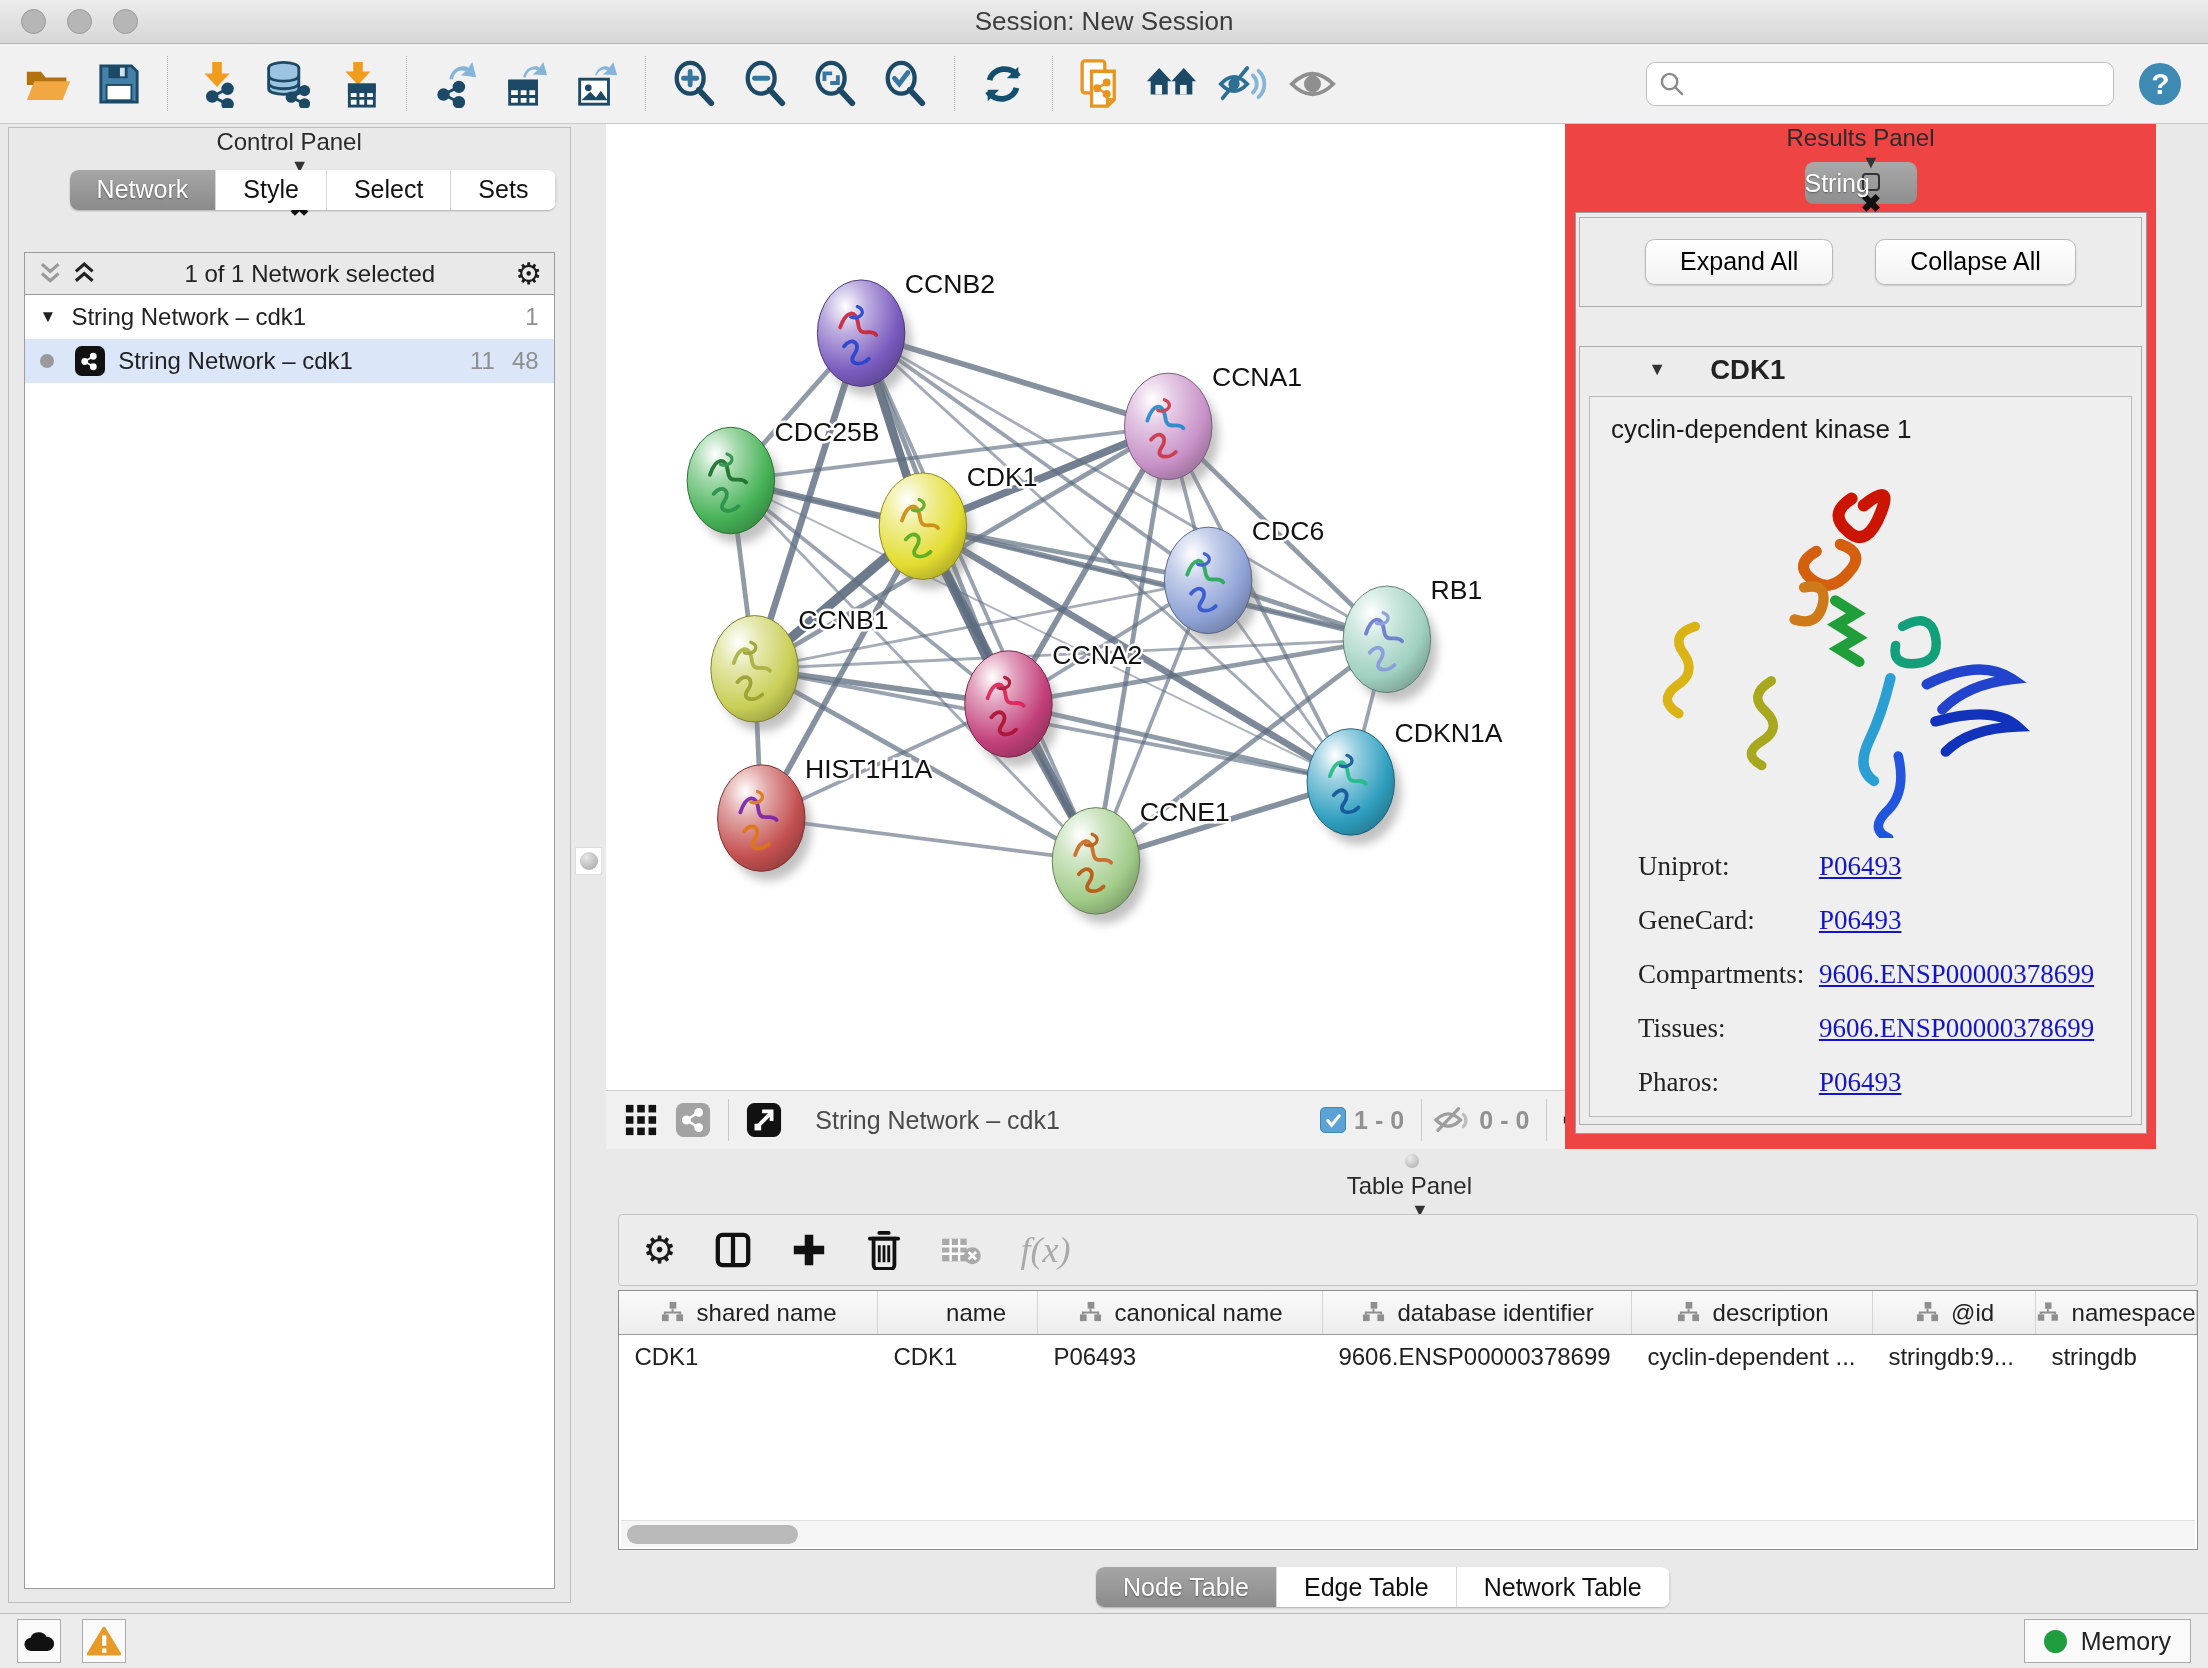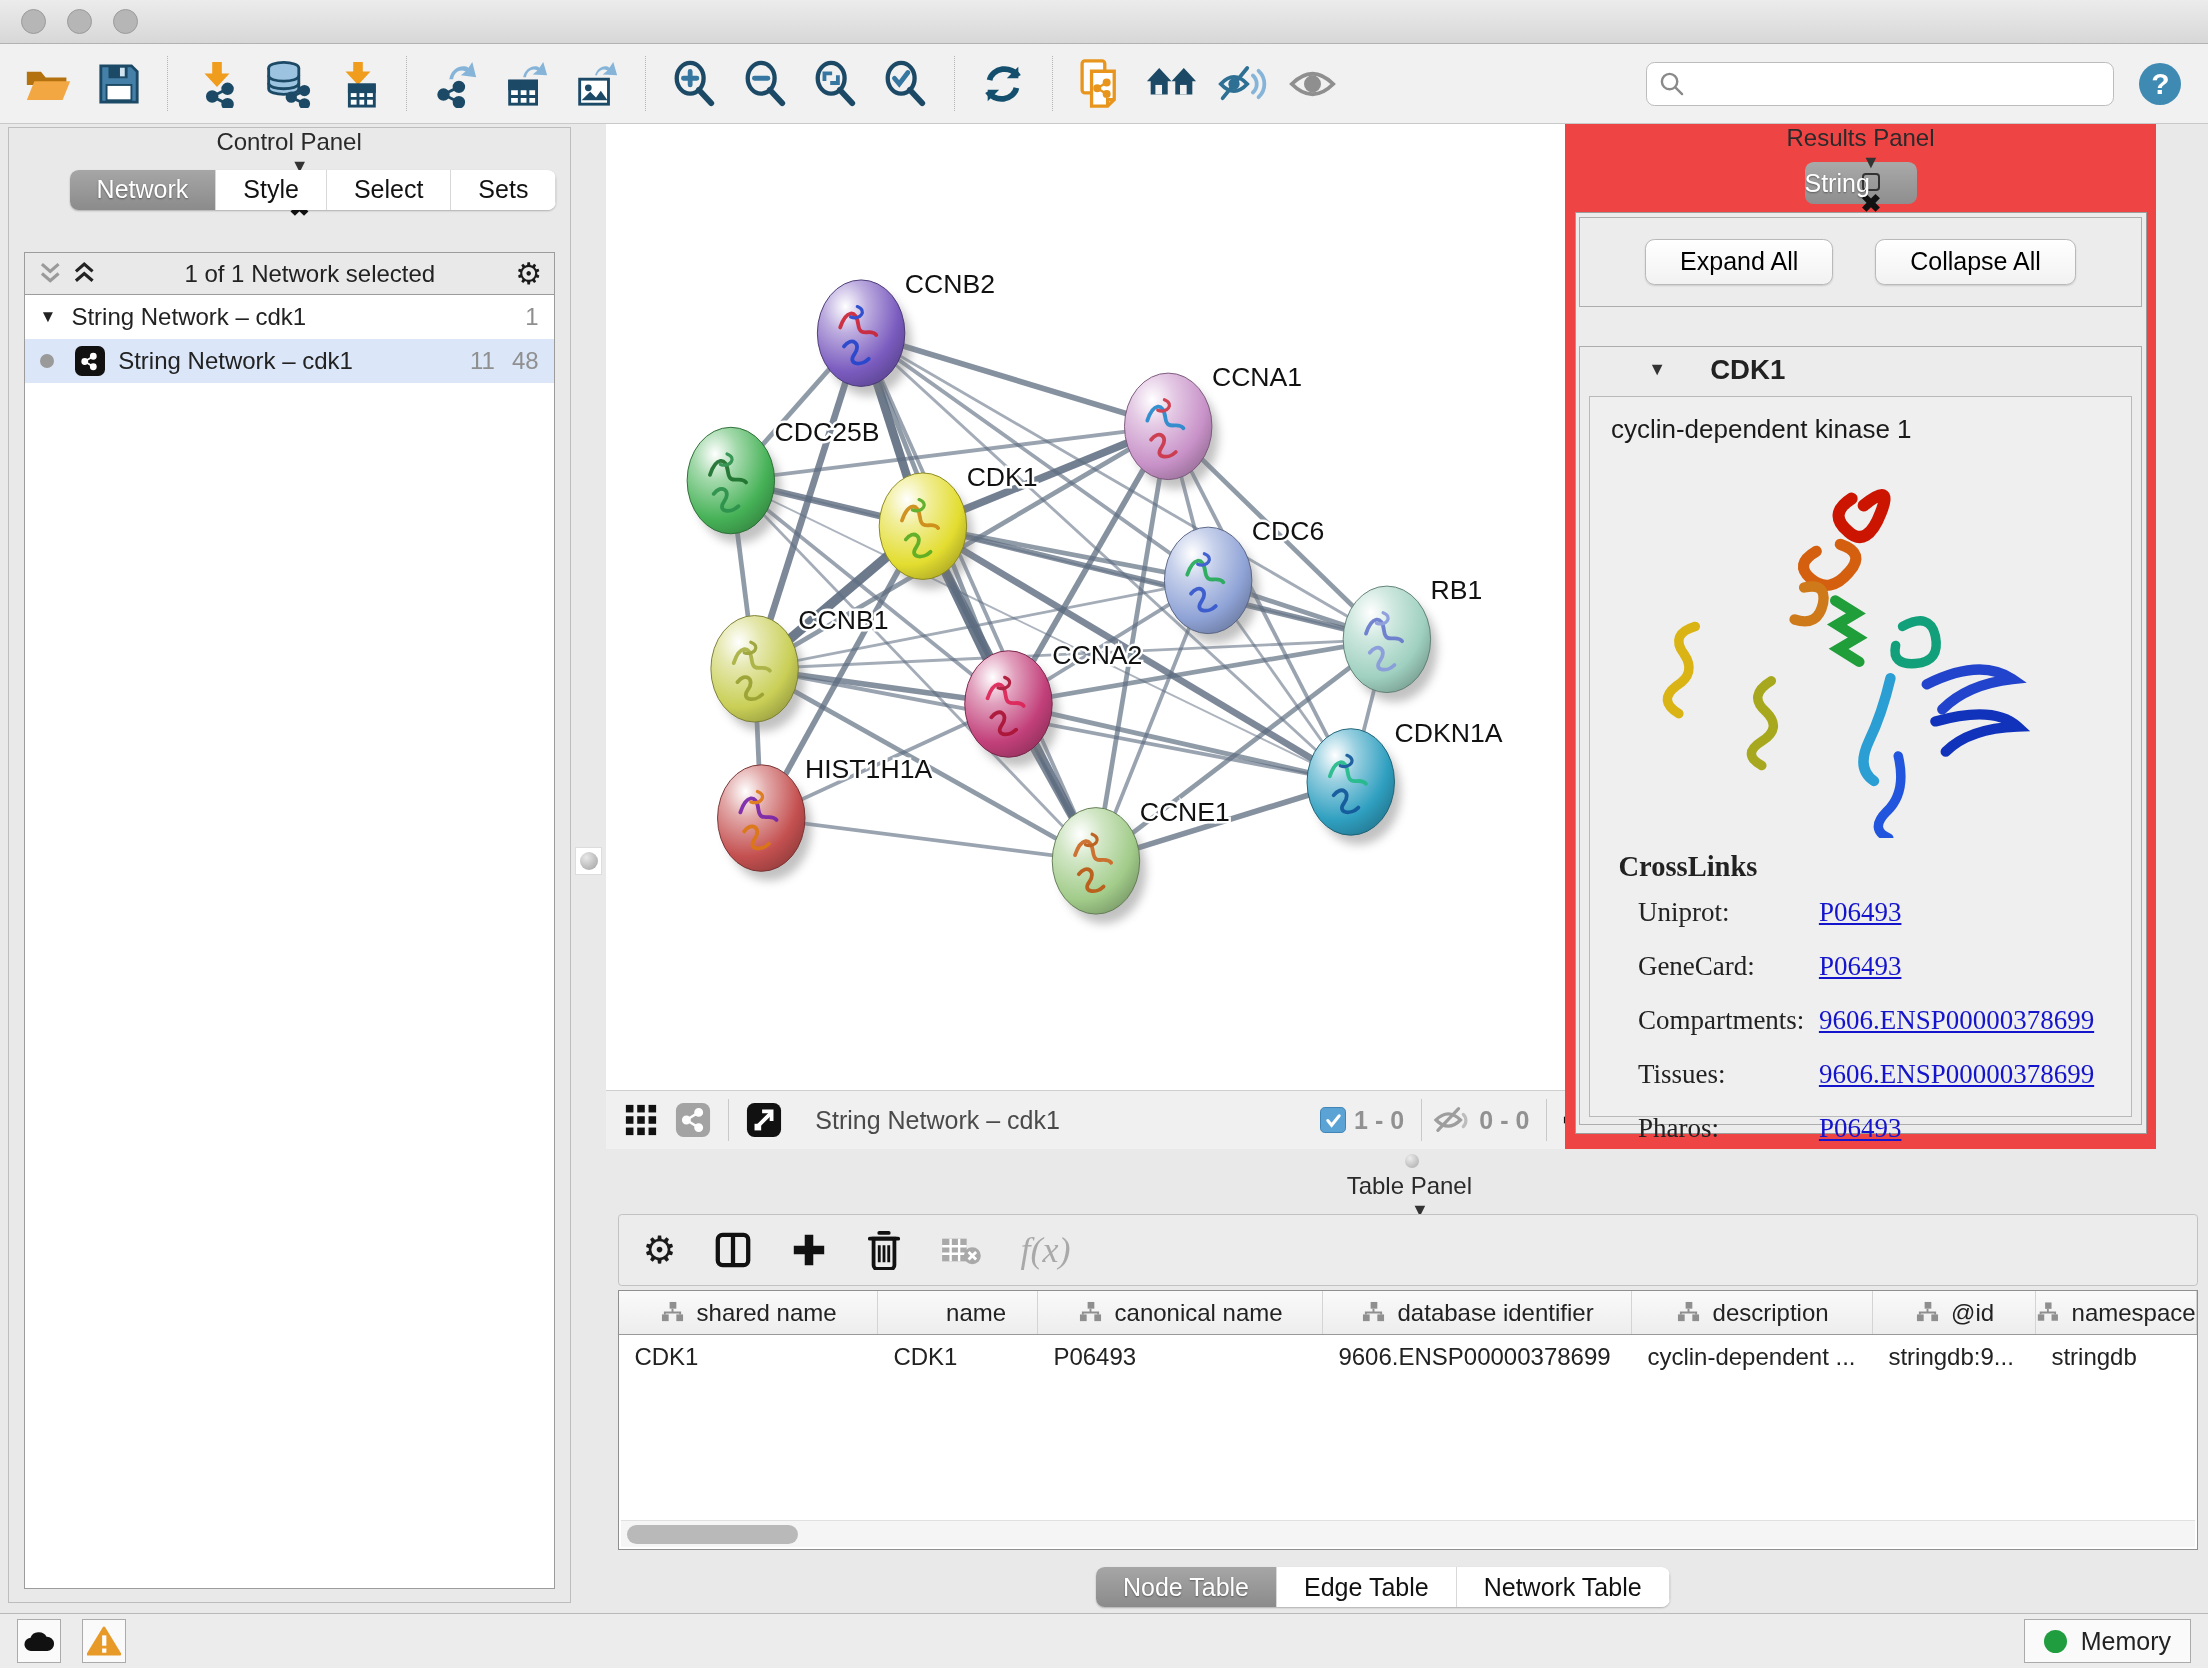--- a/index.html
+++ b/index.html
@@ -115,20 +115,21 @@
   #memory-dot{width:23px;height:23px;border-radius:50%;}
   svg{display:block;}
 </style>
 </head>
 <body>
 
 <div class="titlebar">
   <span class="tl"></span>
   <span class="tl"></span>
   <span class="tl"></span>
+  <div class="win-title">Session: New Session</div>
 </div>
 
 <div class="toolbar">
   <div class="tb-btn">
     <svg width="49" height="44" viewBox="0 0 52 46">
       <path d="M3 10 h15 l5 6 h22 v8 H3 z" fill="#b3720f"></path>
       <path d="M3 40 l8 -20 h38 l-8 20 z" fill="#f2a742"></path>
     </svg>
   </div>
   <div class="tb-btn">
@@ -665,21 +666,20 @@
             <path d="M158 258 q-28 17 -6 36 q19 19 -5 34 q-24 15 0 28" stroke="#a8a81e" stroke-width="11"></path>
             <path d="M232 165 l24 15 -22 13 24 15 -22 13 24 15" stroke="#1f9e3a" stroke-width="12"></path>
             <path d="M310 195 q32 -17 38 11 q6 30 -23 32 q-28 2 -23 -21" stroke="#12a07a" stroke-width="11"></path>
             <path d="M296 255 q-10 42 -25 73 q-15 32 6 46" stroke="#2b9fd4" stroke-width="12"></path>
             <path d="M338 262 q62 -31 99 -6 q-52 6 -81 35" stroke="#2244cc" stroke-width="12"></path>
             <path d="M348 305 q68 -19 95 6 q-56 2 -83 29" stroke="#1133bb" stroke-width="12"></path>
             <path d="M305 345 q10 42 -13 64 q-21 21 2 31" stroke="#2255dd" stroke-width="11"></path>
           </g>
         </svg>
         <div class="crosslinks">
-          <div class="cl-head">CrossLinks</div>
           <div class="cl-row">
             <span class="cl-label">Uniprot:</span>
             <a class="cl-link" style="color: rgb(20, 20, 204);">P06493</a>
           </div>
           <div class="cl-row">
             <span class="cl-label">GeneCard:</span>
             <a class="cl-link" style="color: rgb(20, 20, 204);">P06493</a>
           </div>
           <div class="cl-row">
             <span class="cl-label">Compartments:</span>

